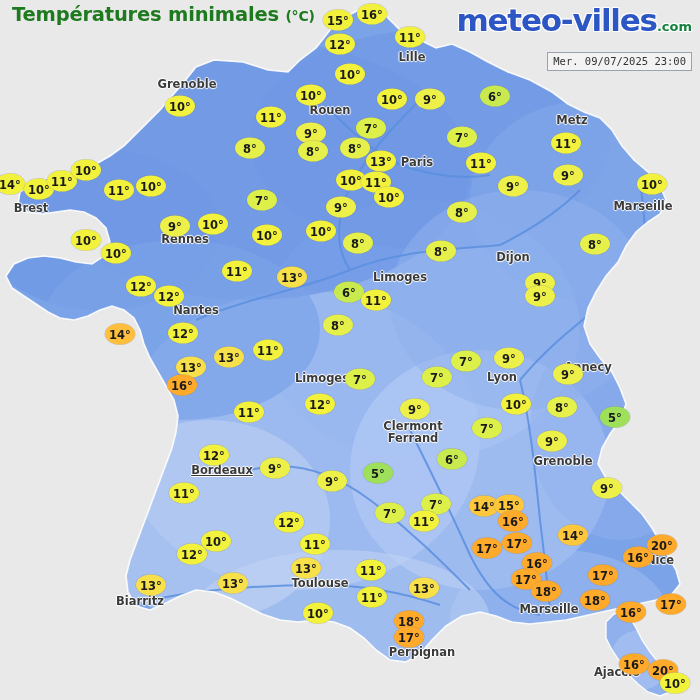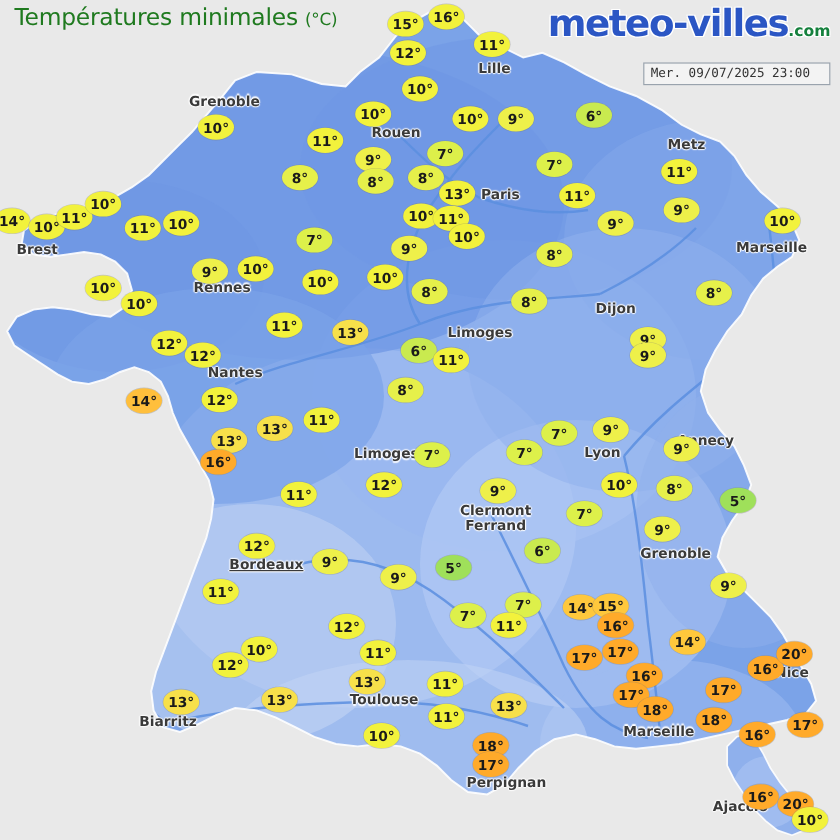--- a/index.html
+++ b/index.html
@@ -30,21 +30,21 @@
   
   #title-block {
     position: absolute;
     left: 12px;
     top: 4px;
     z-index: 40;
     line-height: 1.15;
   }
   #title-main {
     font-size: 19.5px;
-    font-weight: normal;
+    font-weight: bold;
     color: #1f7a1f;
     letter-spacing: -0.2px;
     white-space: nowrap;
   }
   #title-main .unit {
     font-size: 14px;
   }
   #title-sub {
     font-size: 14.5px;
     font-weight: bold;
@@ -74,21 +74,21 @@
   #date-box {
     position: absolute;
     right: 8px;
     top: 52px;
     z-index: 40;
     background: #f3f3f3;
     border: 1px solid #9aa3ad;
     color: #333;
     font-family: "DejaVu Sans Mono", "Liberation Mono", monospace;
     font-size: 10.5px;
-    padding: 2px 16px 3px 5px;
+    padding: 2px 5px 3px 5px;
     white-space: nowrap;
   }
   
   .city {
     position: absolute;
     z-index: 25;
     font-size: 11.5px;
     font-weight: bold;
     color: #3a3a3a;
     white-space: nowrap;

